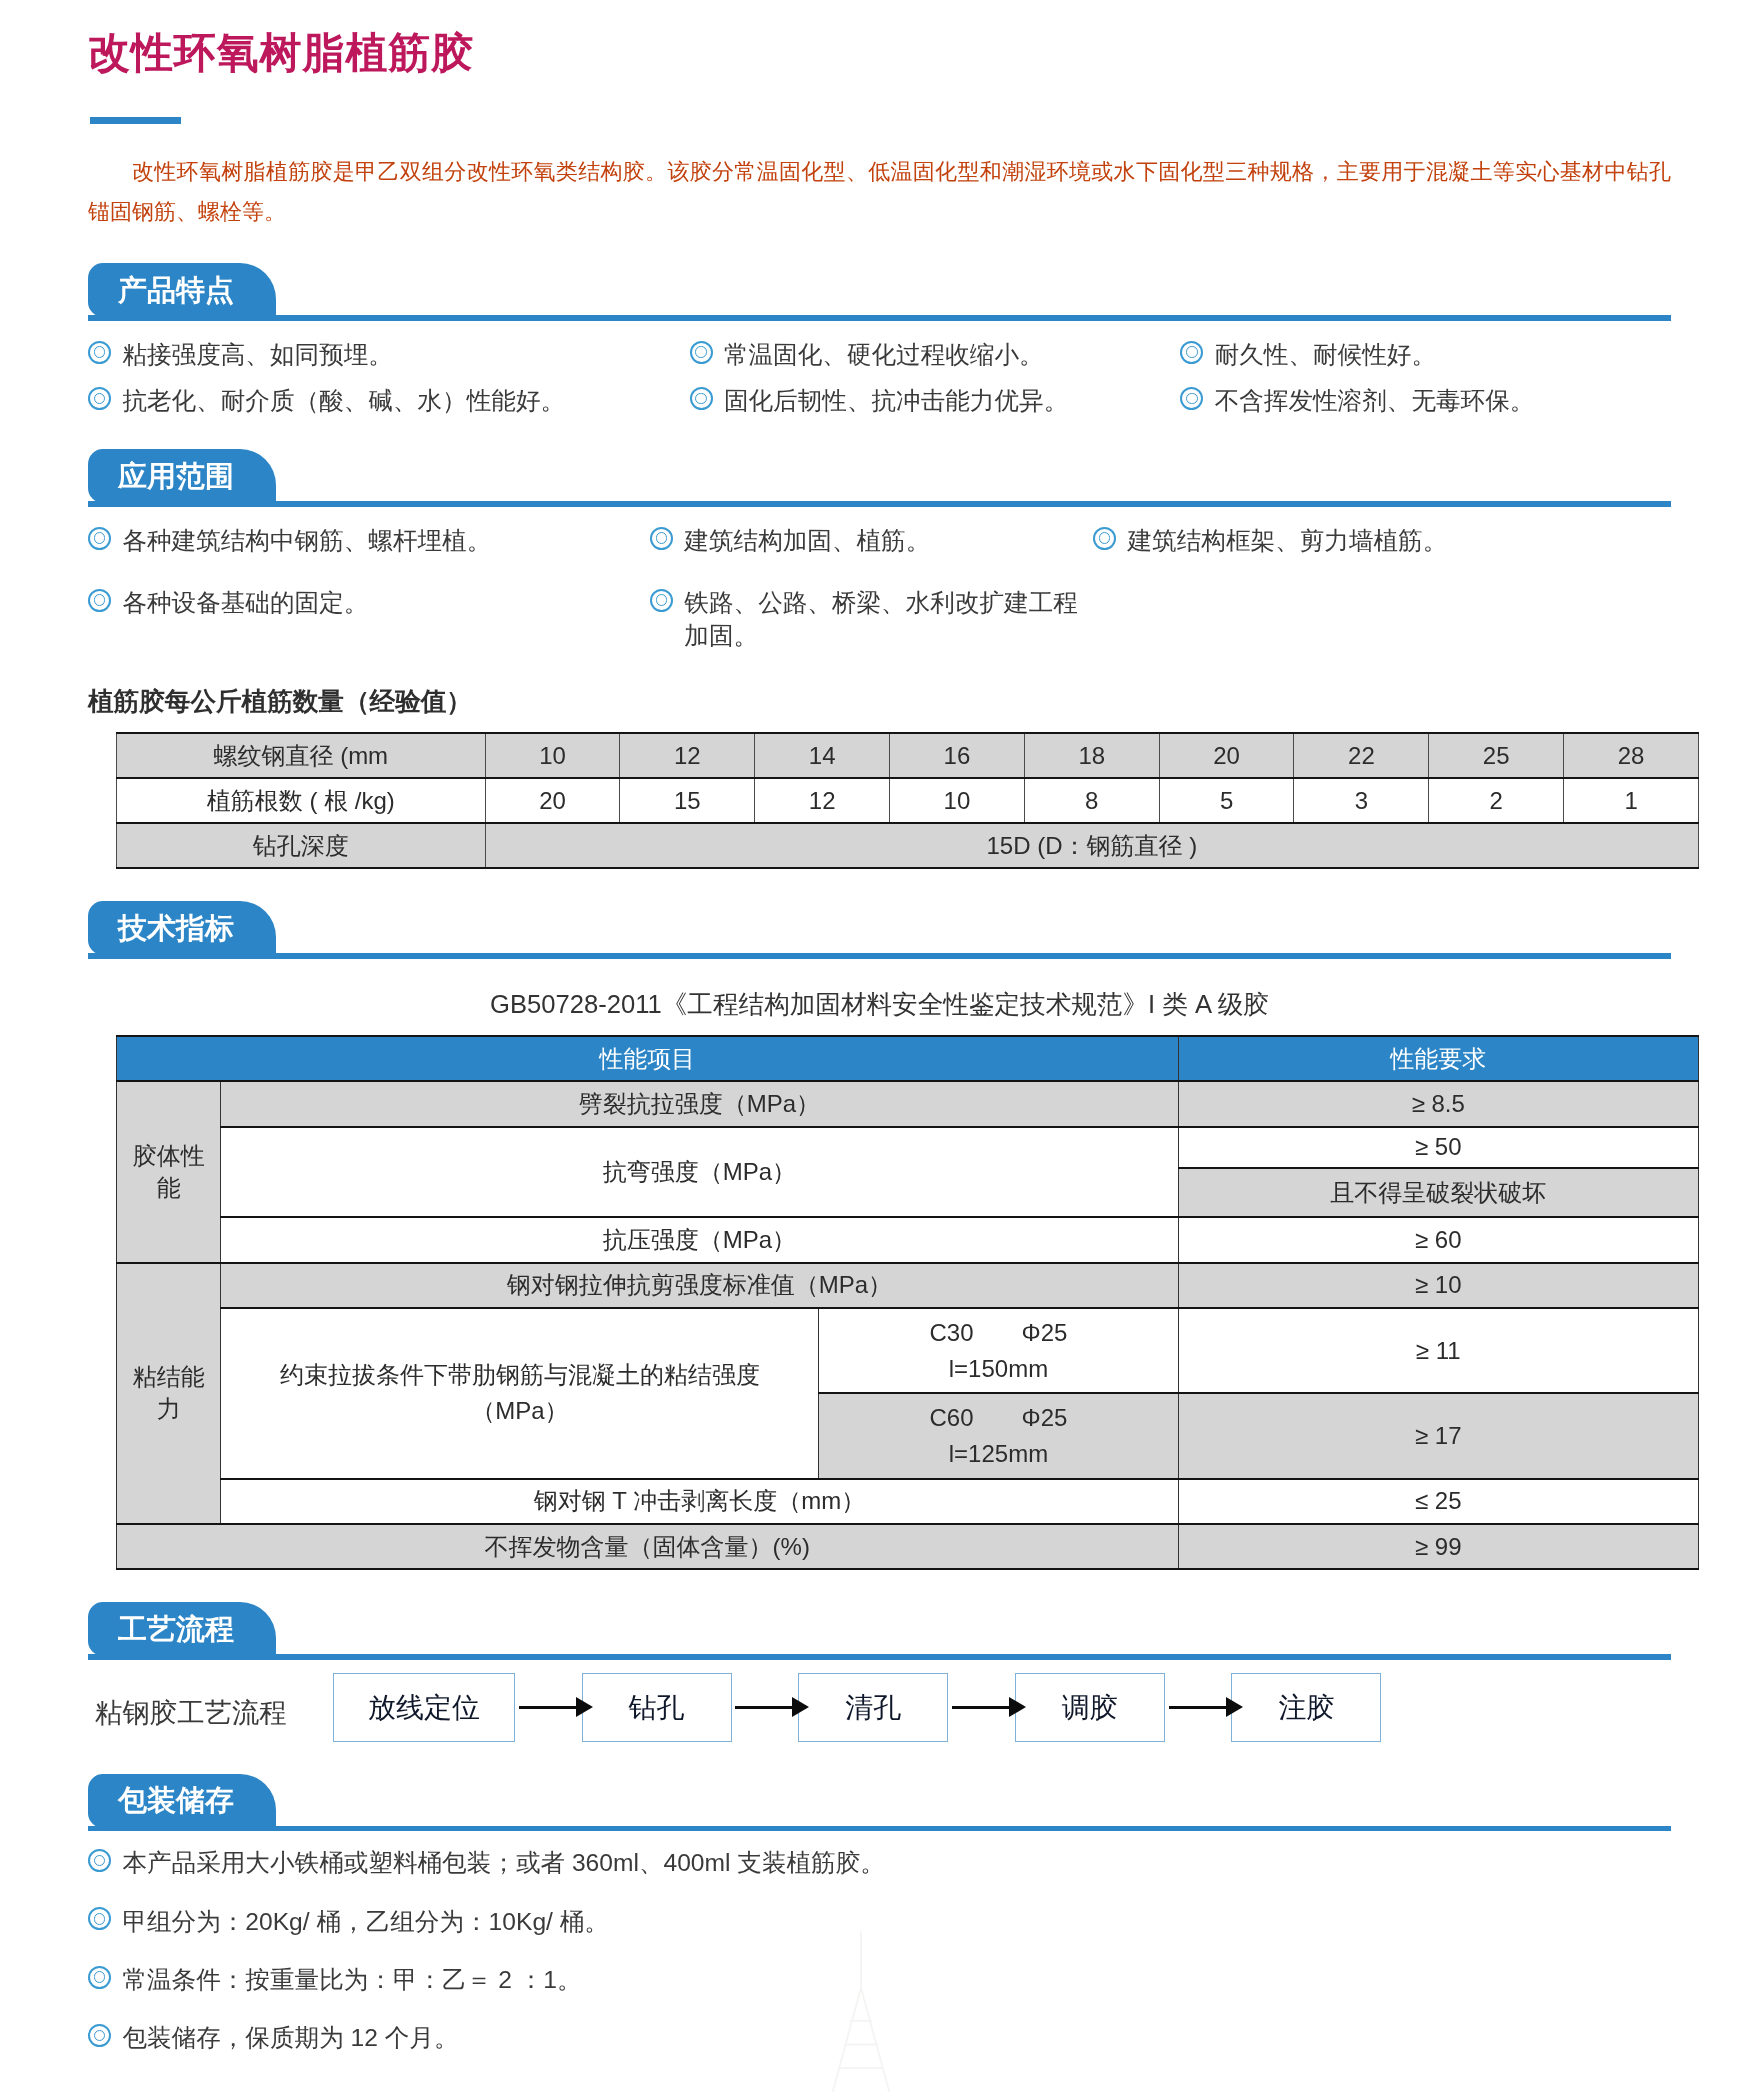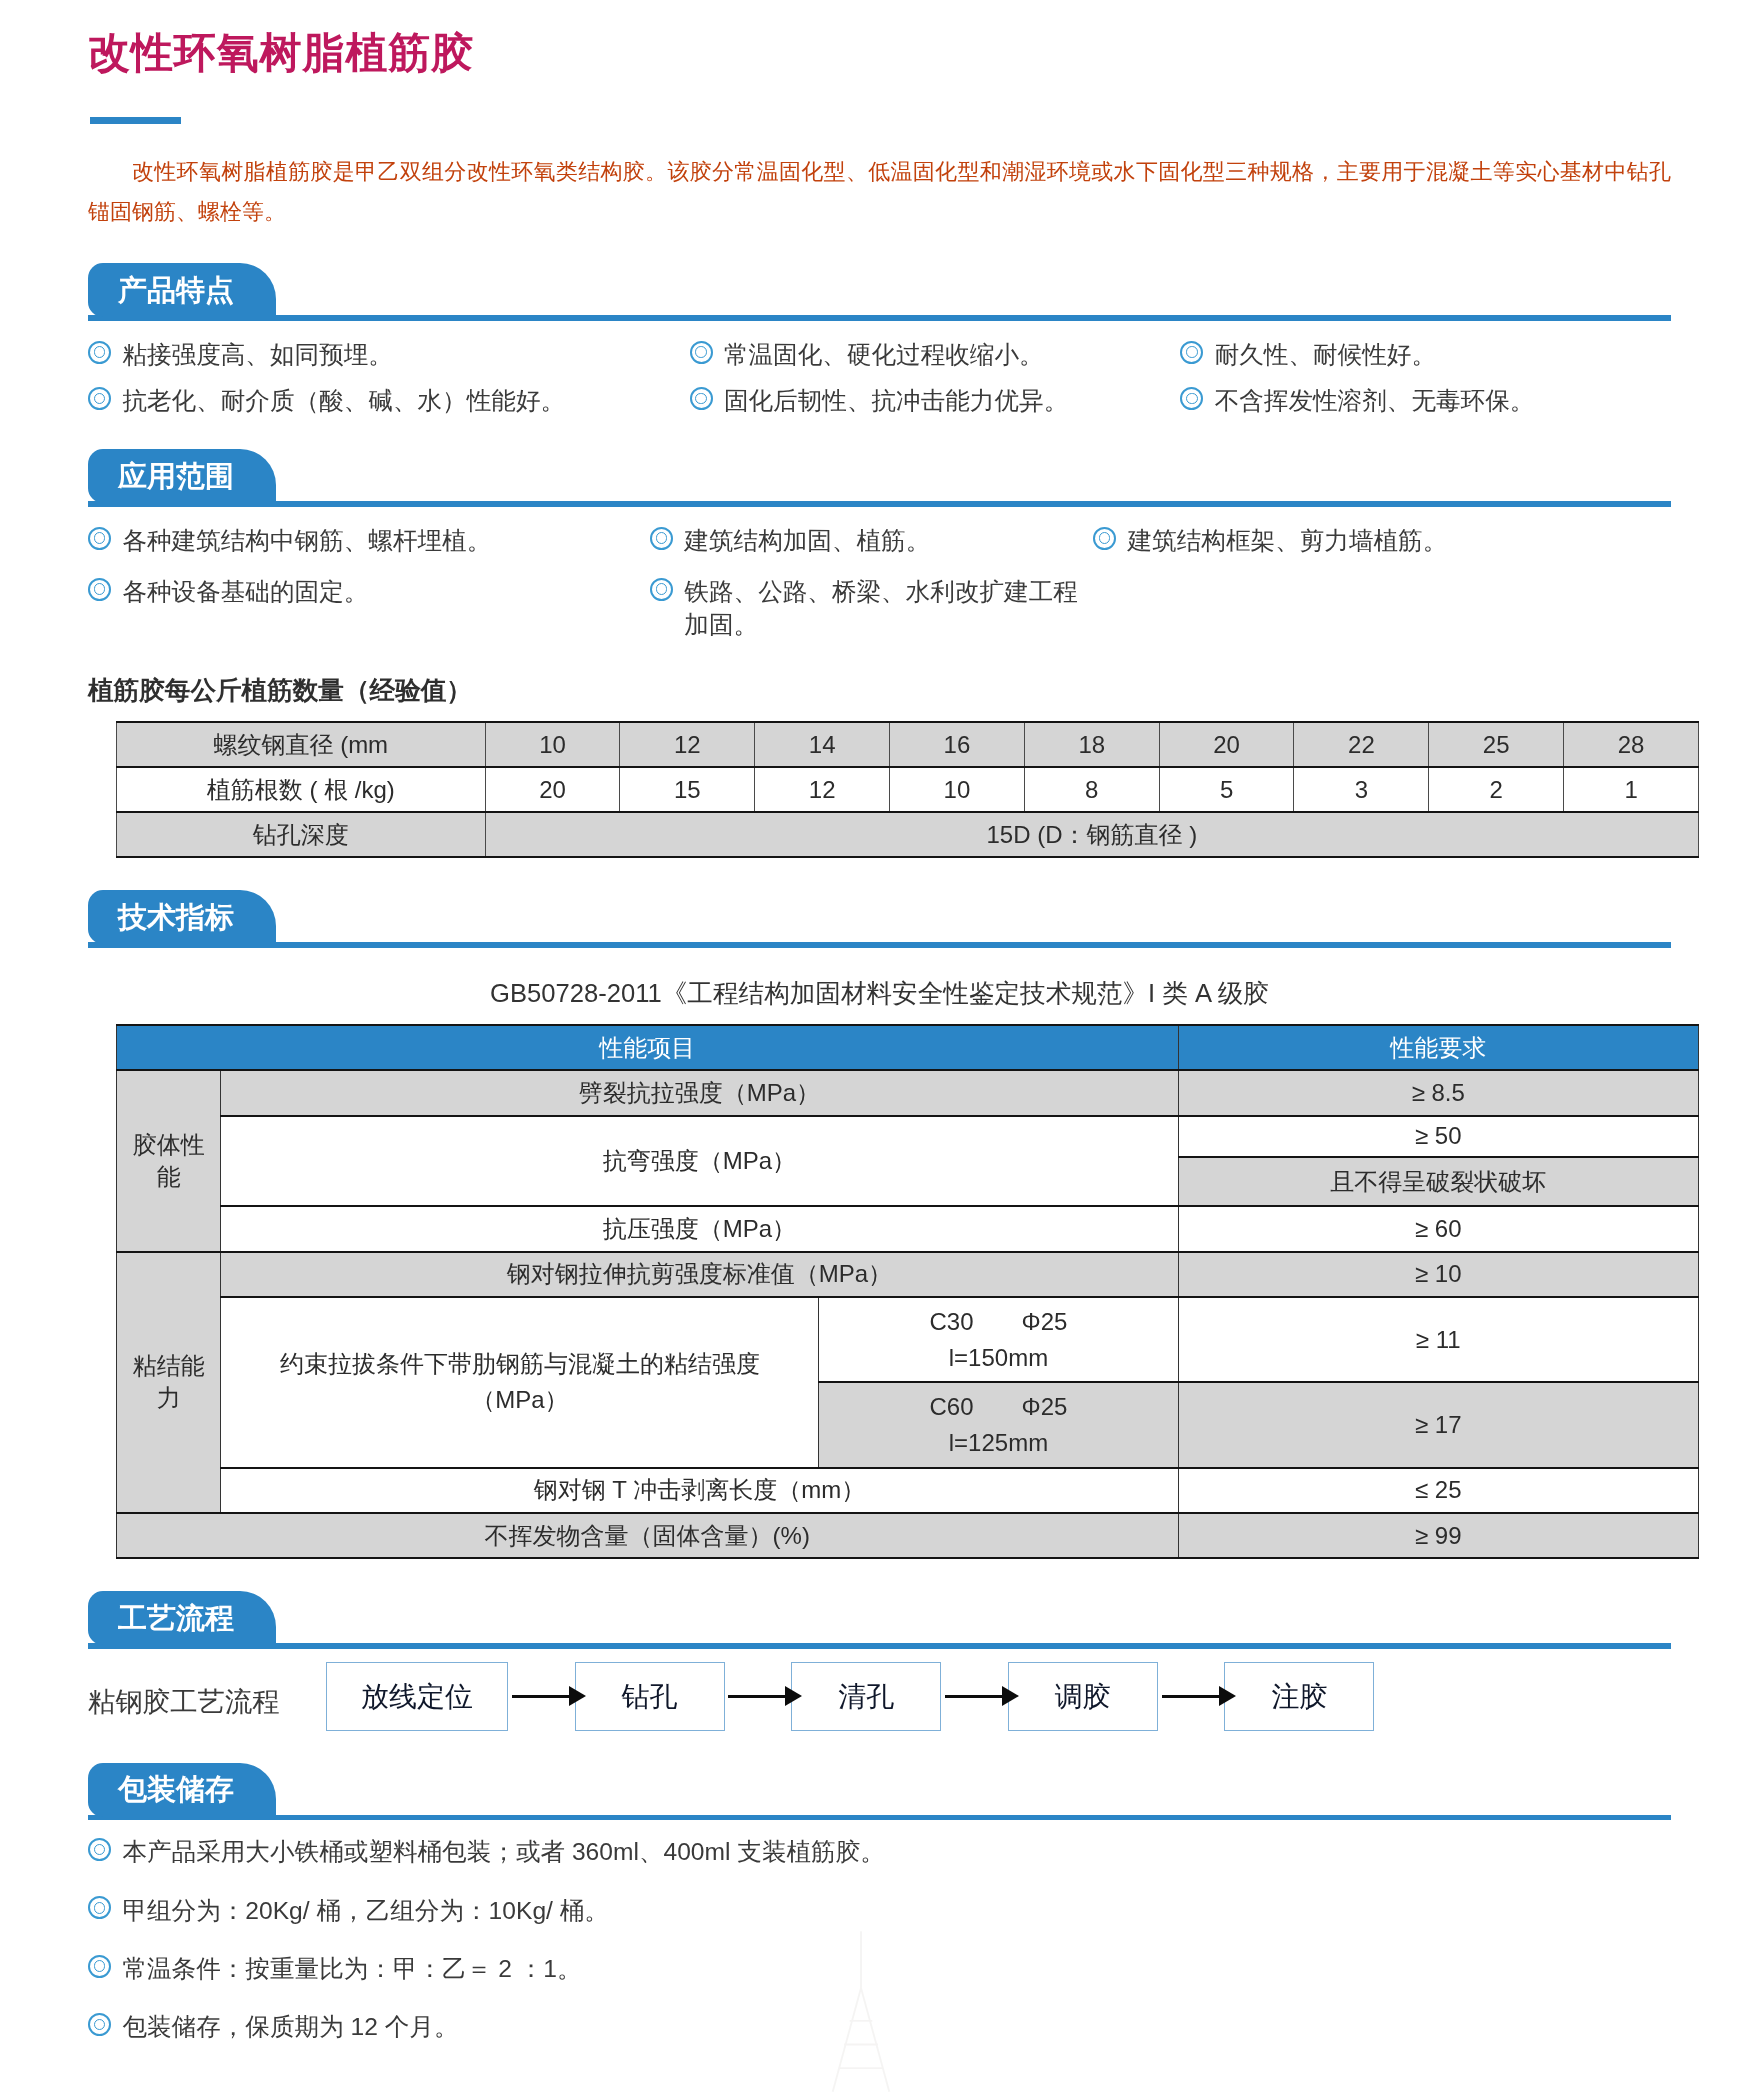--- a/index.html
+++ b/index.html
@@ -26,21 +26,21 @@
 
   
   .bullet { display:flex; align-items:flex-start; font-size:24.6px; color:#3a3a3a; line-height:1.35; }
   .ring {
     width:23px; height:23px; border:2.8px solid #3a9ad2; border-radius:50%;
     display:inline-flex; align-items:center; justify-content:center;
     flex:0 0 auto; margin-right:11.4px; margin-top:2.8px;
   }
   .ring::after { content:""; width:9.5px; height:9.5px; border:1.9px solid #3a9ad2; border-radius:50%; }
   .grid-features { display:grid; grid-template-columns:38% 31% 31%; row-gap:13.2px; margin-top:17px; }
-  .grid-apps { display:grid; grid-template-columns:35.5% 28% 36.5%; row-gap:18px; margin-top:17px; }
+  .grid-apps { display:grid; grid-template-columns:35.5% 28% 36.5%; row-gap:29px; margin-top:17px; }
   .list-vert { display:flex; flex-direction:column; gap:25px; margin-top:15px; }
 
   
   .table-title { margin-top:32px; font-size:25.6px; font-weight:bold; color:#2f2f2f; }
   table { border-collapse:collapse; width:100%; table-layout:fixed;margin-left:28px; }
   .rebar-table { margin-top:13.2px; }
   .rebar-table td {
     border-left:0.9px solid #4a4a4a; border-right:0.9px solid #4a4a4a;
     border-top:2.8px solid #141414; border-bottom:2.8px solid #141414;
     text-align:center; font-size:24px; color:#2c2c2c; height:45px; background:#ffffff;
@@ -55,21 +55,21 @@
     border-top:2.8px solid #141414; border-bottom:2.8px solid #141414;
     text-align:center; font-size:24px; color:#2c2c2c; font-weight:normal;
     padding:5.7px 7.6px; background:#ffffff;
   }
   .tech-table th { background:#2b85c6; color:#ffffff; height:34px; }
   .tech-table .h46 { height:44px; } .tech-table .h52 { height:49px; } .tech-table .h78 { height:74px; }
   .two-line span { display:block; line-height:1.5; }
 
   
   .flow-subtitle { font-size:27.4px; color:#3a3a3a; flex:0 0 238px; margin-top:11.4px; }
-  .flow-row1 { display:flex; align-items:center; margin-top:13.2px; }
+  .flow-row1 { display:flex; align-items:center; margin-top:13.2px;margin-left:7px; }
   .flow-row2 { display:flex; align-items:center; margin-top:19px; margin-left:238px; }
   .fbox {
     border:1.9px solid #7fb0d8; background:#ffffff; height:69px;
     display:flex; align-items:center; justify-content:center;
     font-size:28px; color:#0f172a; flex:0 0 auto;
   }
   .fbox.w1 { width:182px; } .fbox.w2 { width:150px; } .fbox.w3 { width:166px; }
   .farrow { position:relative; width:59px; height:3.8px; background:#0c0c0c; margin:0 3.8px; flex:0 0 auto; }
   .farrow::after {
     content:""; position:absolute; right:-15px; top:-8.5px;

